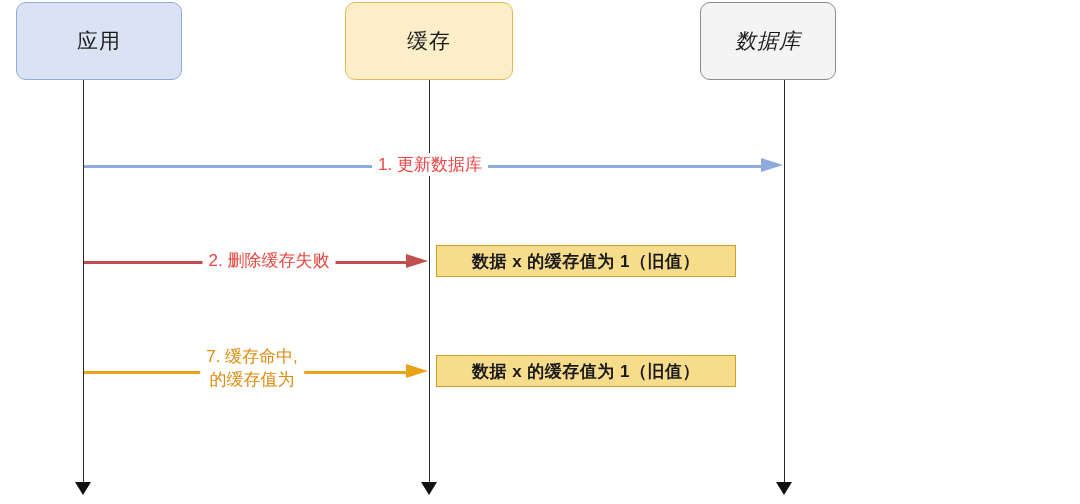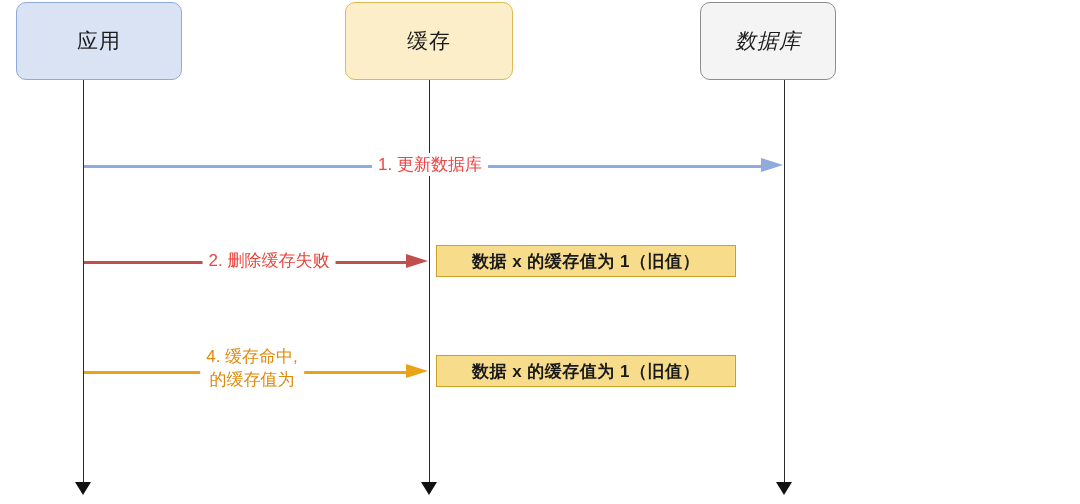--- a/index.html
+++ b/index.html
@@ -123,21 +123,21 @@
   <div class="msg-head" style="left:761px; top:158px; border-left:22px solid #8faadc;"></div>
   <div class="msg-label" style="left:430px; top:153px; color:#ef4444;">1. 更新数据库</div>
 
   <div class="msg-line" style="left:84px; top:261px; width:334px; border-top:3px solid #c0504d;"></div>
   <div class="msg-head" style="left:406px; top:254px; border-left:22px solid #c0504d;"></div>
   <div class="msg-label" style="left:252px; top:249px; color:#e8453c;margin-left:17px;">2. 删除缓存失败</div>
 
   <div class="msg-line" style="left:84px; top:371px; width:334px; border-top:3px solid #e8a317;"></div>
   <div class="msg-head" style="left:406px; top:364px; border-left:22px solid #e8a317;"></div>
   <div class="msg-label" style="left:252px; top:345px; color:#e0890a;">
-    <div>4. 缓存命中,</div>
+    <div>7. 缓存命中,</div>
     <div>的缓存值为</div>
   </div>
 
 
   <div class="note" style="left:436px; top:245px; width:300px; height:32px;">
     <span>数据 x 的缓存值为 1（旧值）</span>
   </div>
 
   <div class="note" style="left:436px; top:355px; width:300px; height:32px;">
     <span>数据 x 的缓存值为 1（旧值）</span>

